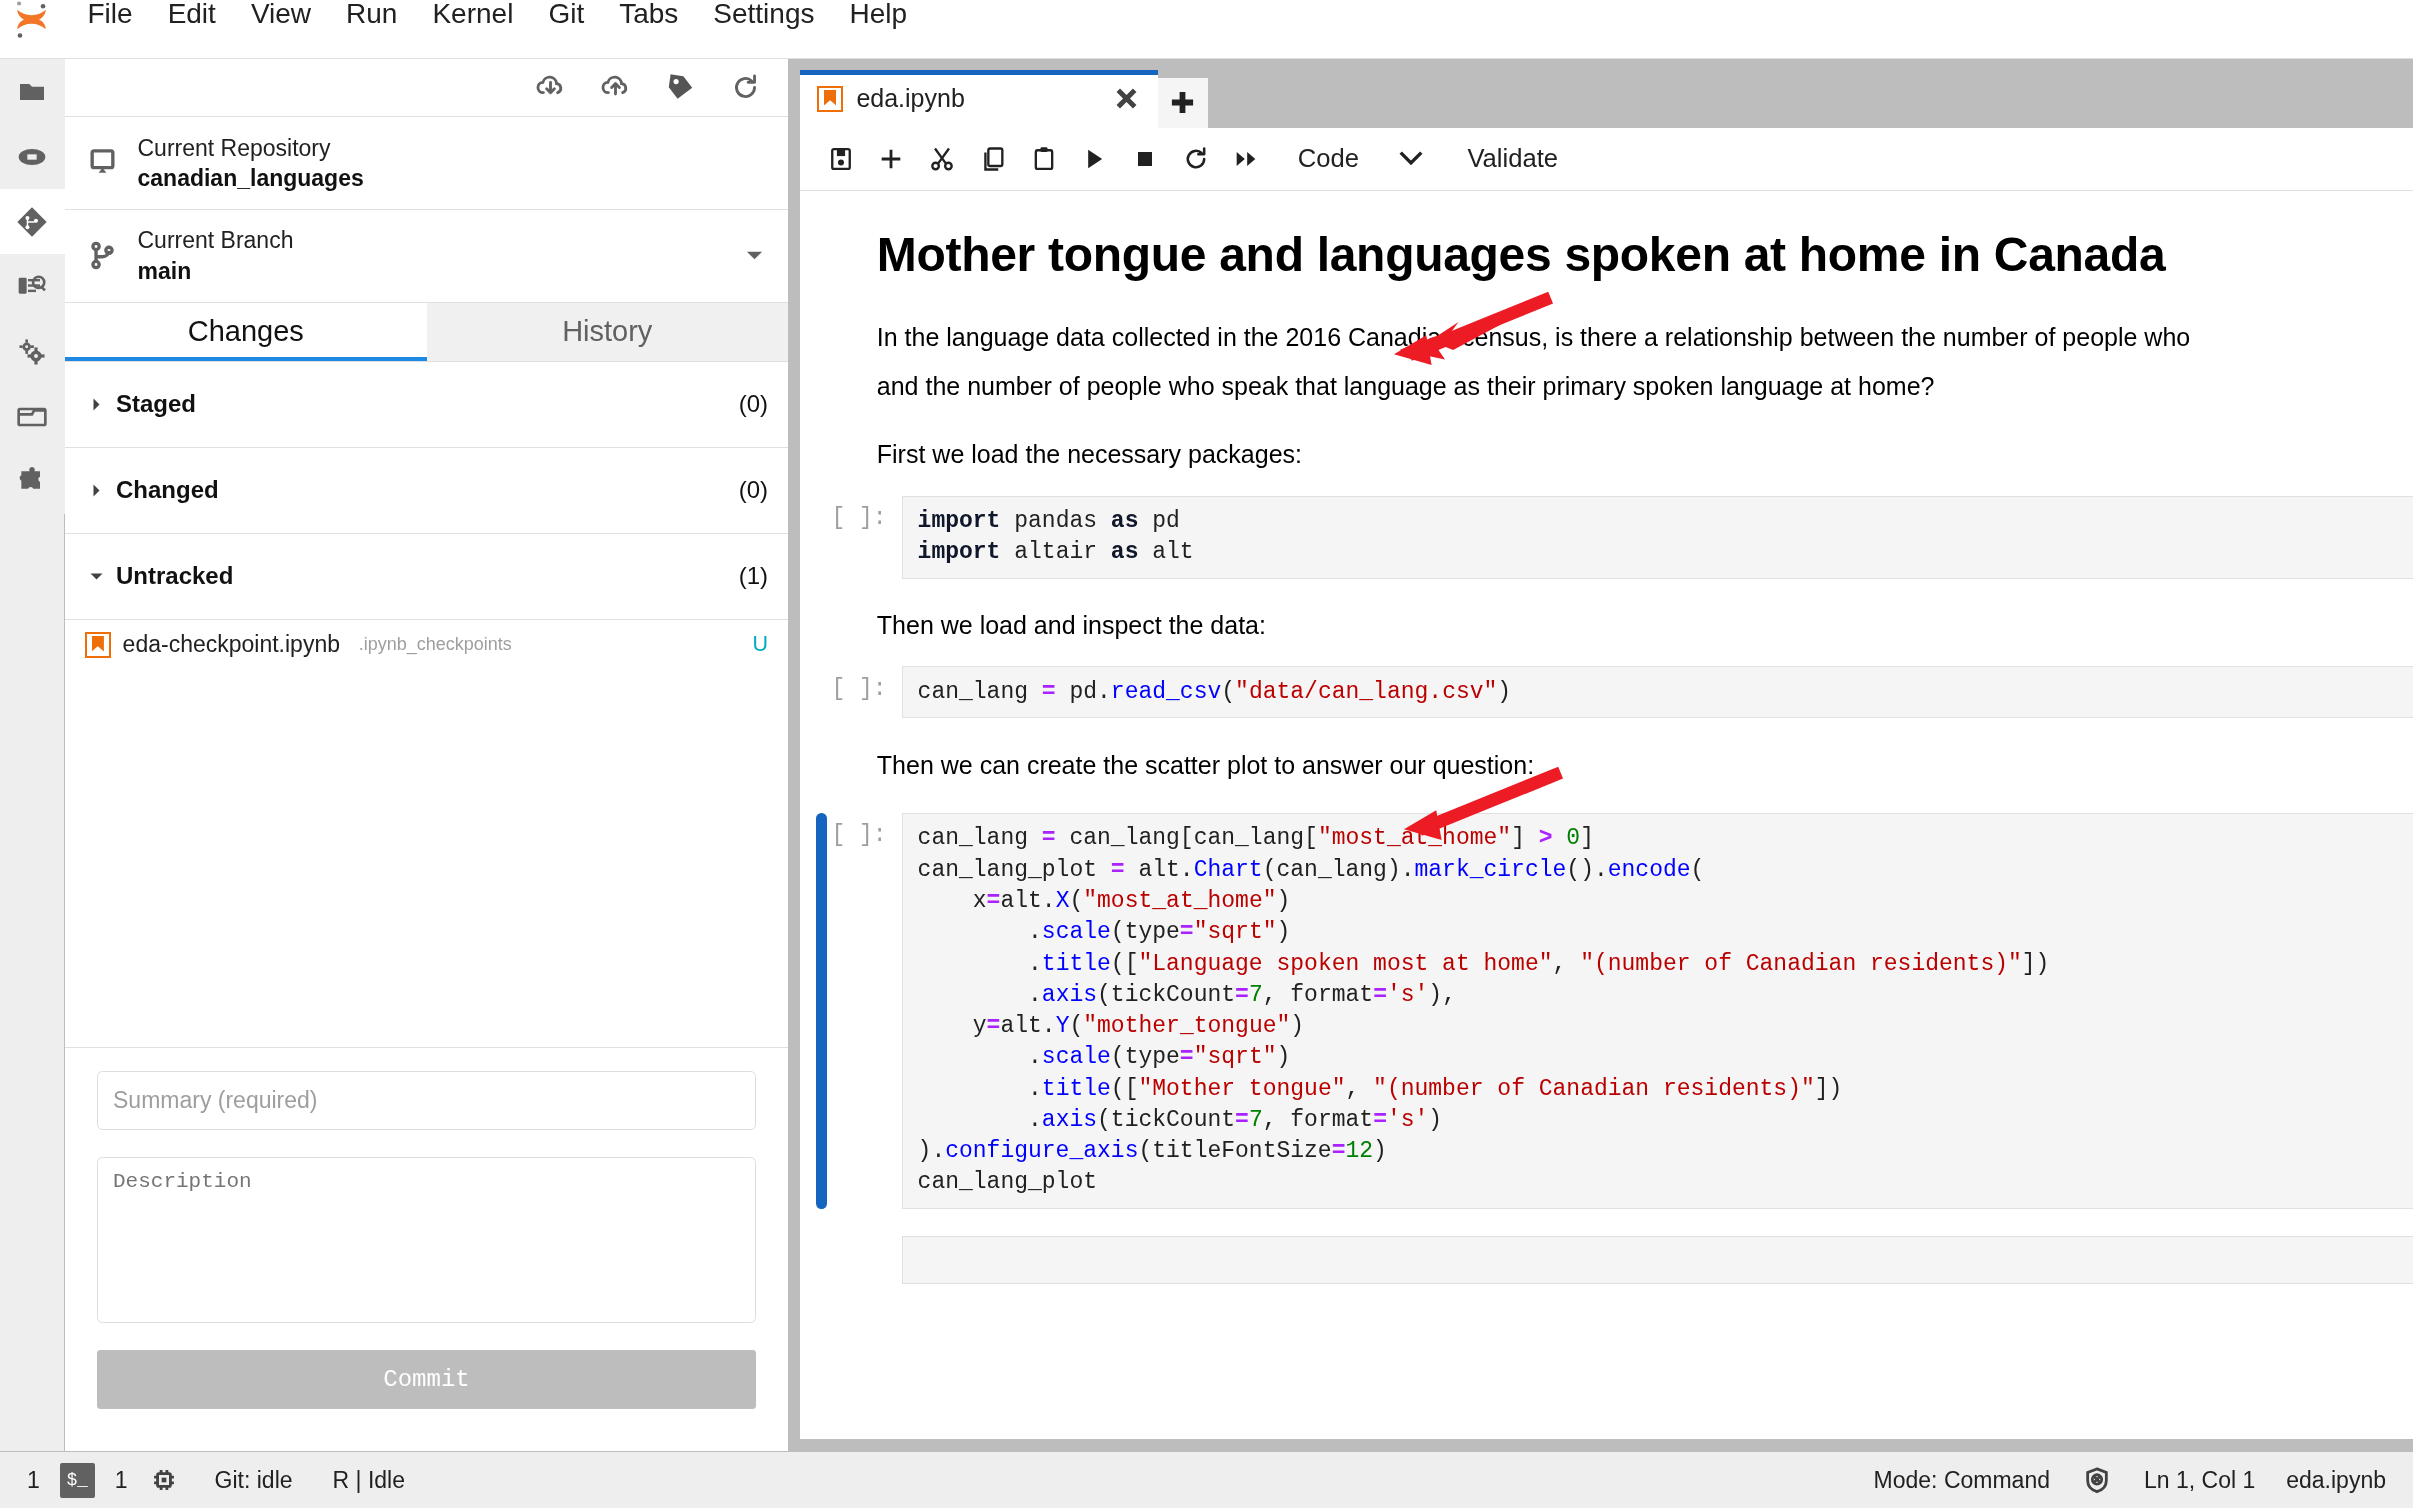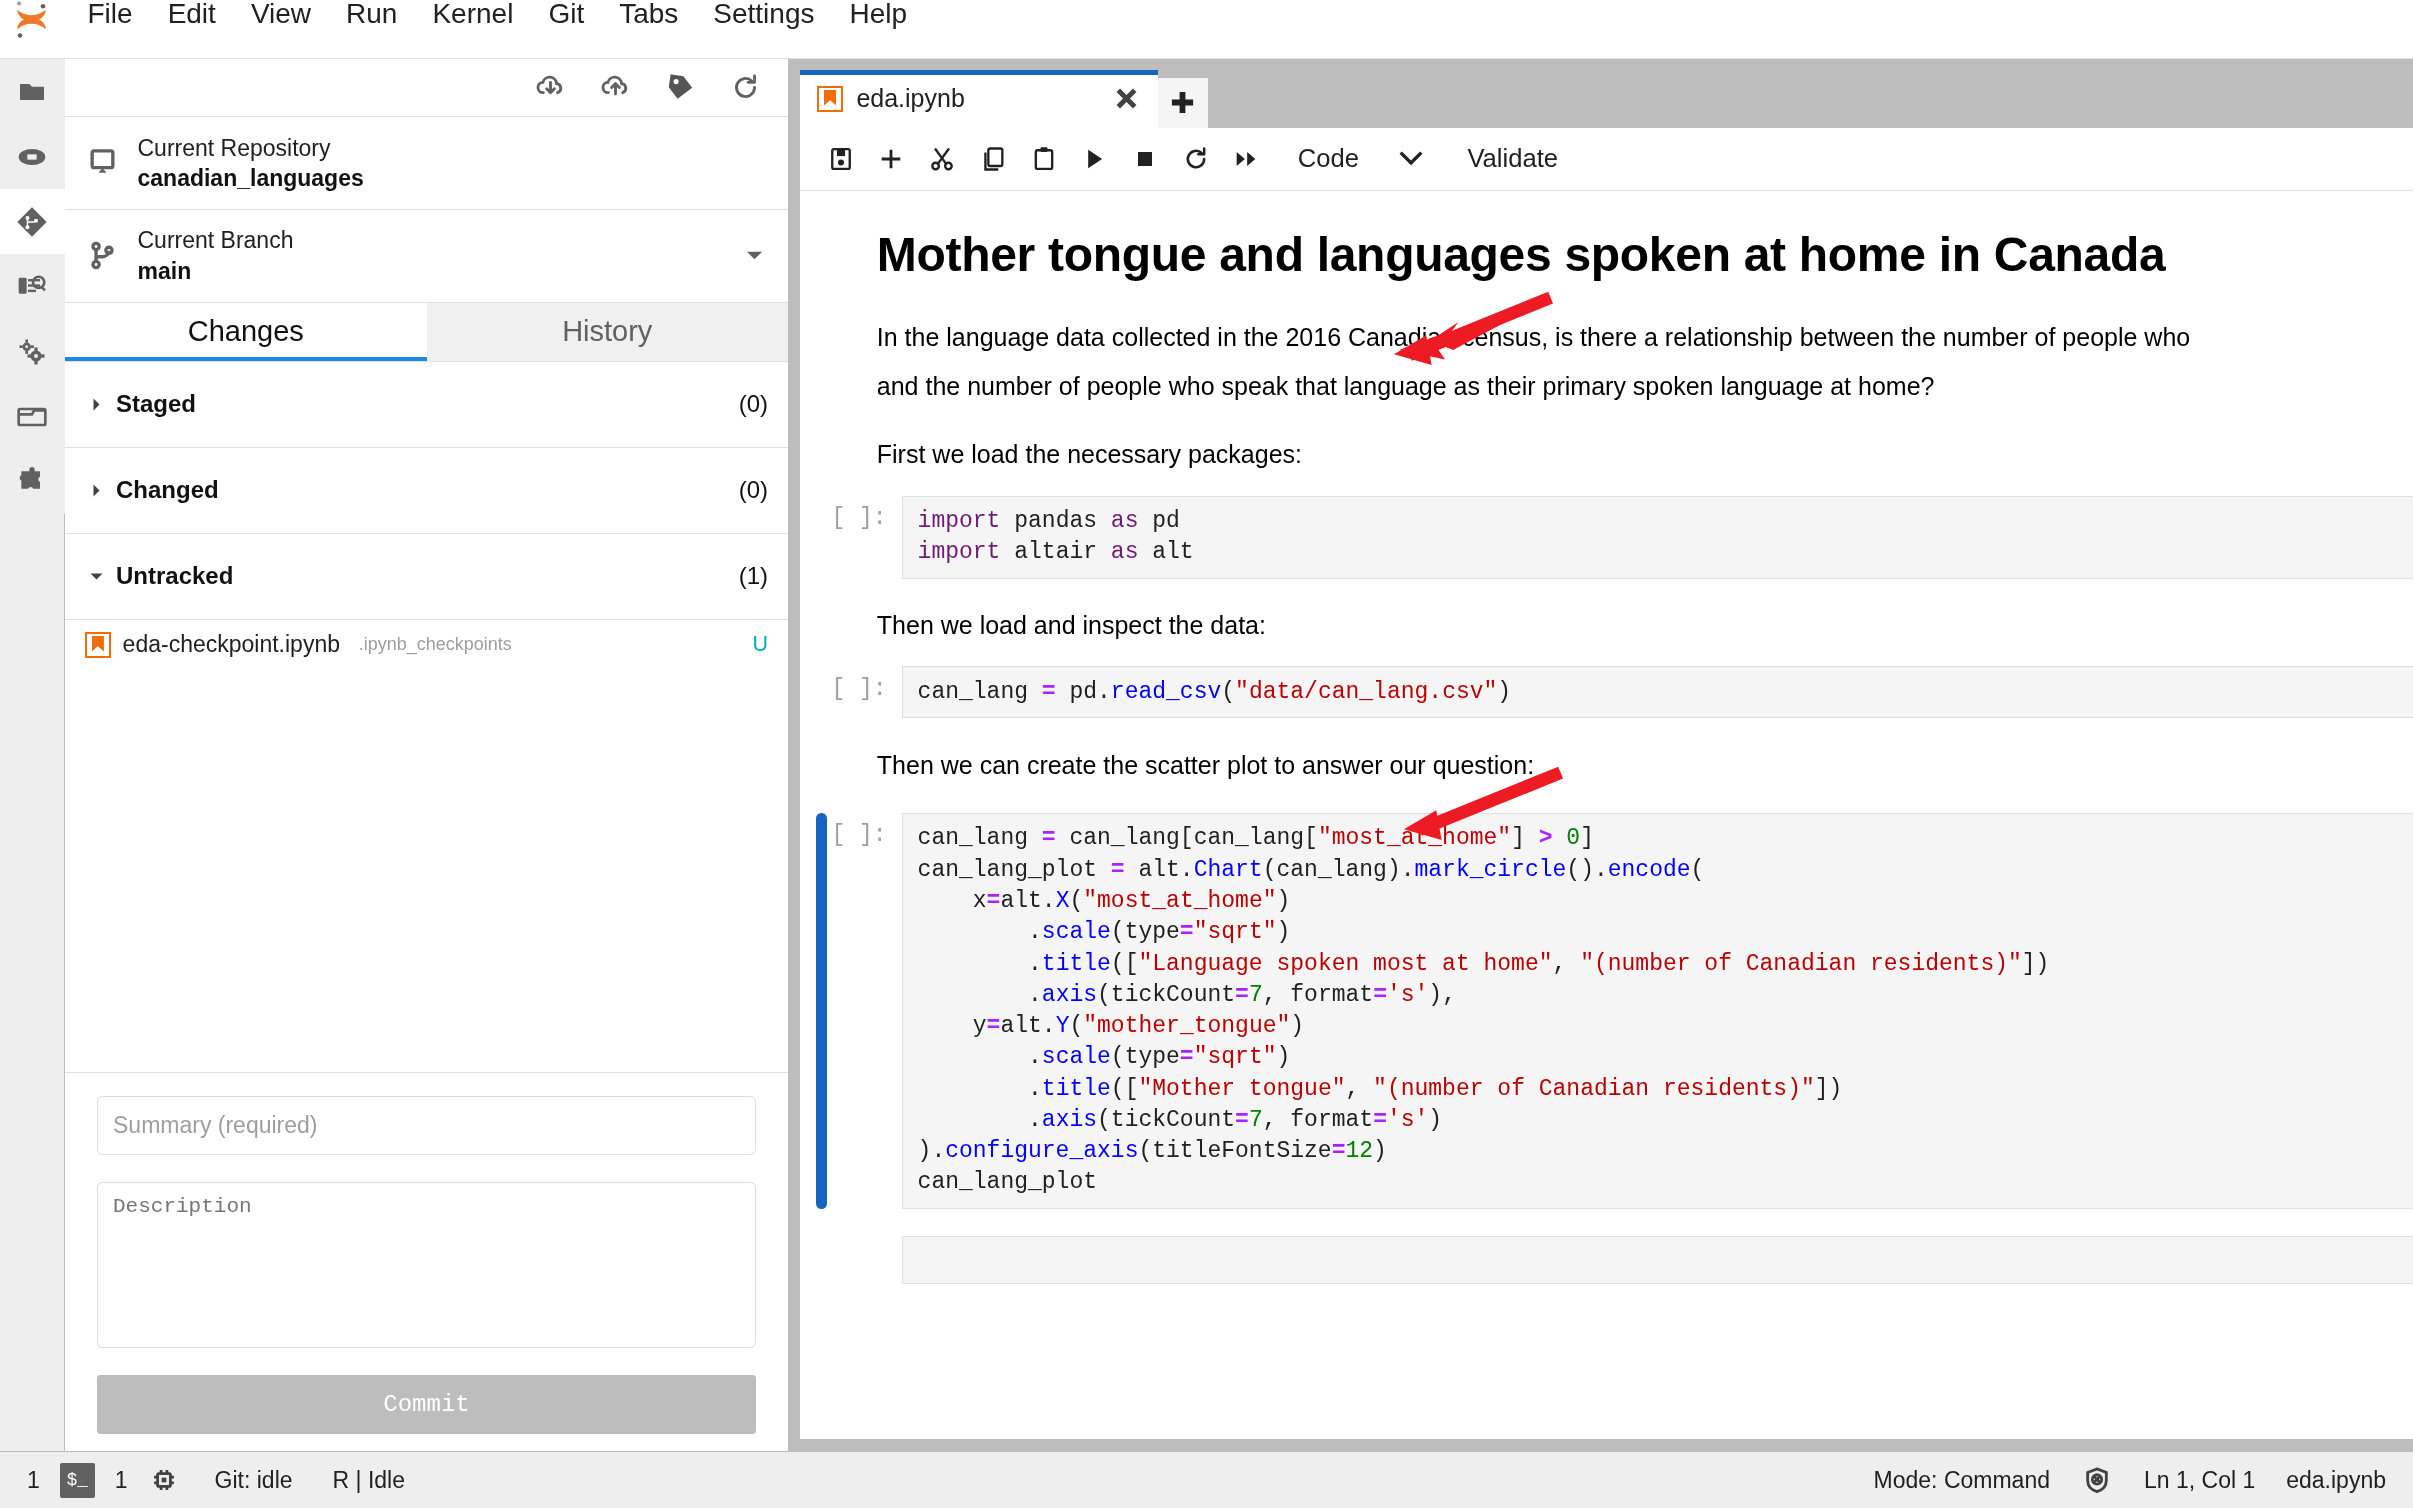--- a/index.html
+++ b/index.html
@@ -93,21 +93,21 @@
     content:""; position:absolute; left:4.7px; right:4.7px; top:2px; bottom:4px;
     background:#ee6f0a;
     clip-path: polygon(0 0, 100% 0, 100% 100%, 50% 66%, 0 100%);
   }
   .gf-name { font-size:23px; color:#212121; }
   .gf-dir  { font-size:18px; color:#9e9e9e; margin-left:6.7px; }
   .gf-status { margin-left:auto; font-size:21.5px; color:#00acc1; }
 
   .git-spacer { flex:1 1 auto; background:#fff; border-bottom:0.7px solid #e0e0e0; }
 
-  .git-commit { padding:23px 32px 17px 32px; background:#fff; display:flex; flex-direction:column; gap:27px; }
+  .git-commit { padding:23px 32px 42px 32px; background:#fff; display:flex; flex-direction:column; gap:27px; }
   .commit-summary {
     height:59px; border:1.3px solid #dddddd; border-radius:5.4px;
     font-size:23px; padding:0 15px; color:#9e9e9e;
     font-family:"Liberation Sans",sans-serif; outline:none; background:#fff;
   }
   .commit-summary::placeholder { color:#9e9e9e; }
   .commit-desc {
     height:166px; border:1.3px solid #dddddd; border-radius:5.4px;
     font-size:21px; padding:12px 15px; color:#757575; resize:none;
     font-family:"Liberation Mono", monospace; outline:none; background:#fff;
@@ -166,21 +166,21 @@
     letter-spacing:-0.3px; line-height:1.15;
   }
   .nb-p { font-size:25px; color:#000; line-height:1.55; white-space:nowrap; }
 
   .code-box {
     background:#f5f5f5; border:0.7px solid #e0e0e0; flex:1 1 auto;
     padding:9.4px 15px; font-family:"Liberation Mono", monospace;
     font-size:23px; line-height:1.36; white-space:pre; color:#212121;
     min-width:0;
   }
-  .k-kw   { color:#701a75; font-weight:normal; }  
+  .k-kw   { color:#0f172a; font-weight:bold; }  
   .k-fn   { color:#0000ff; }                    
   .k-str  { color:#bb0000; }                    
   .k-op   { color:#aa22ff; font-weight:bold; }  
   .k-num  { color:#008000; }                    
   .k-zero { color:#008000; }
 
   .arrow { position:absolute; pointer-events:none; }
 
   
   .statusbar {

